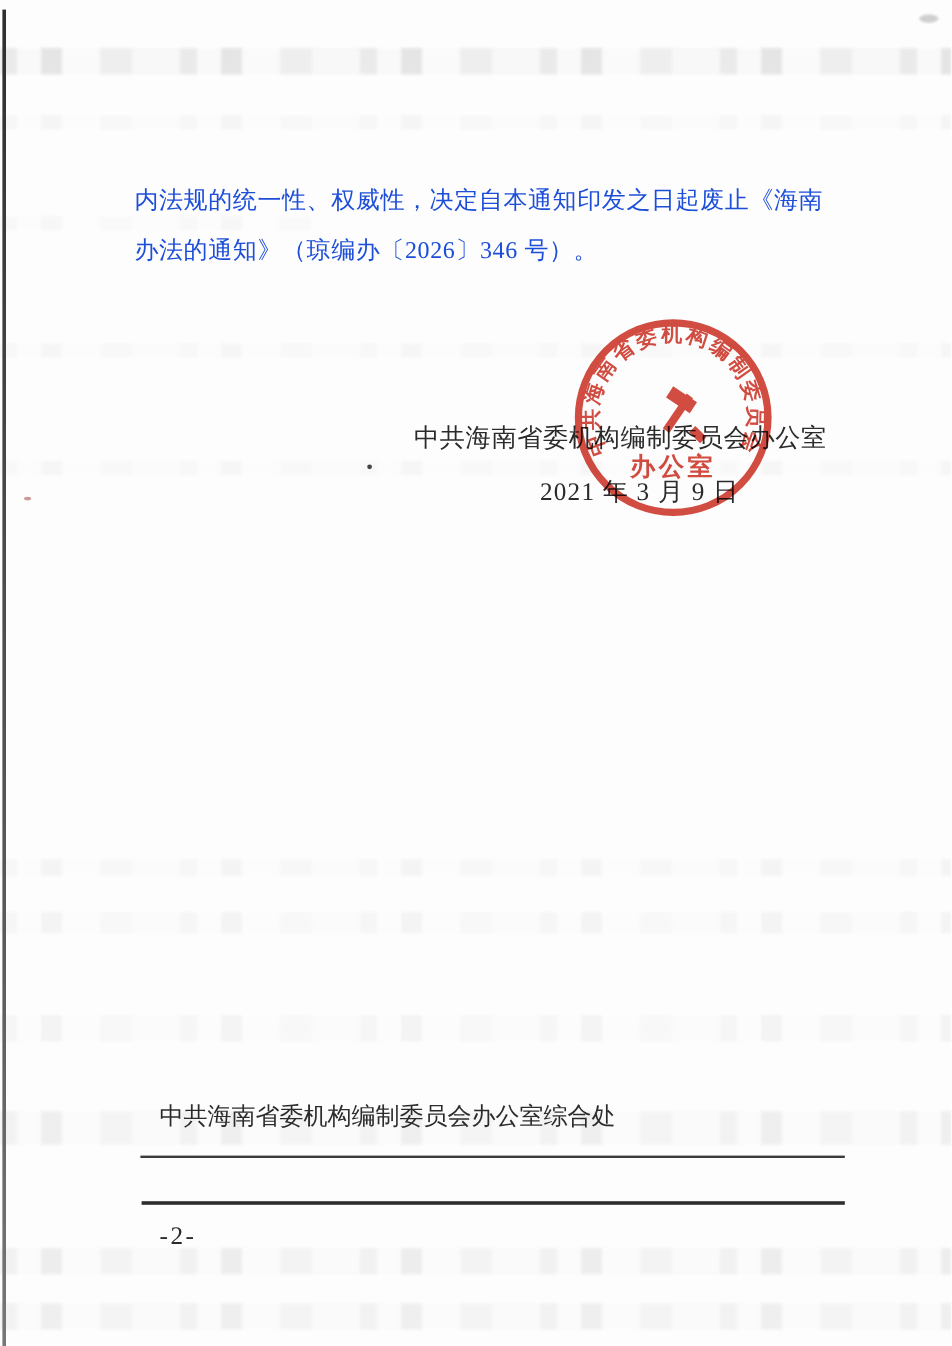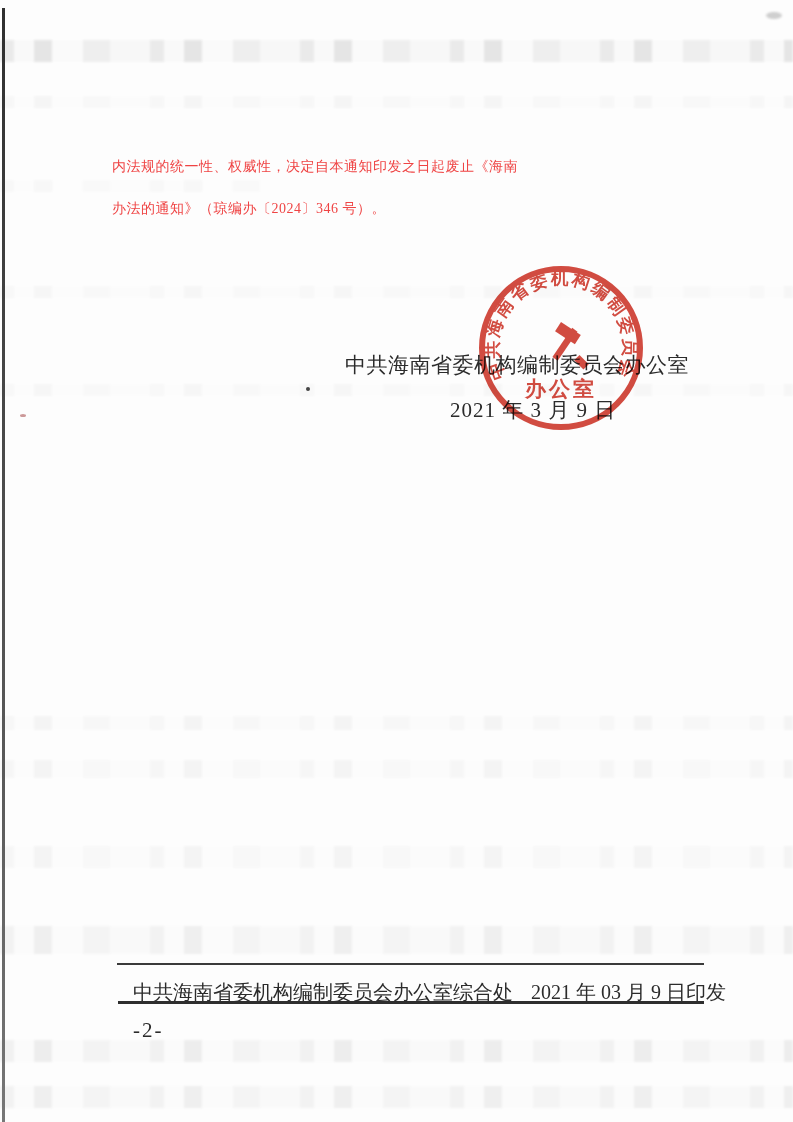--- a/index.html
+++ b/index.html
@@ -22,21 +22,21 @@
     background:repeating-linear-gradient(90deg,
       rgba(40,40,40,0.10) 0 14px, rgba(40,40,40,0.02) 14px 34px,
       rgba(40,40,40,0.13) 34px 52px, rgba(40,40,40,0.015) 52px 83px,
       rgba(40,40,40,0.08) 83px 110px, rgba(40,40,40,0.03) 110px 150px);
     filter:blur(1.2px);
   }
   .speck{position:absolute;border-radius:50%;}
   
   .doc-body{
     position:absolute;left:112px;top:146px;width:596px;
-    font-size:14px;line-height:42px;color:#ef4444;
+    font-size:20px;line-height:42px;color:#1d4ed8;
     letter-spacing:0.5px;
   }
   .doc-line{white-space:nowrap;}
   .signature{
     position:absolute;left:345px;top:351px;
     font-size:21px;color:#2b2b2b;letter-spacing:0.5px;white-space:nowrap;
   }
   .sign-date{
     position:absolute;left:450px;top:396px;
     font-size:21px;color:#2b2b2b;letter-spacing:1px;white-space:nowrap;
@@ -47,21 +47,21 @@
     mix-blend-mode:multiply;opacity:0.9;
   }
   
   .footer-rule-top{
     position:absolute;left:117px;top:963px;width:587px;height:2px;background:#3a3a3a;
   }
   .footer-rule-bottom{
     position:absolute;left:118px;top:1001px;width:586px;height:3px;background:#2e2e2e;
   }
   .footer-line{
-    position:absolute;left:133px;top:979px;width:560px;
+    position:absolute;left:133px;top:917px;width:560px;
     font-size:20px;color:#2b2b2b;white-space:nowrap;
     display:flex;gap:18px;
   }
   .page-number{
     position:absolute;left:133px;top:1018px;
     font-size:21px;color:#2b2b2b;letter-spacing:2px;
   }
 </style>
 </head>
 <body>
@@ -80,21 +80,21 @@
   <div class="noise" style="top:1040px;height:22px;opacity:0.55;"></div>
   <div class="noise" style="top:1086px;height:22px;opacity:0.5;"></div>
 
   <div class="scan-edge-left"></div>
   <div class="speck" style="left:306px;top:387px;width:4px;height:4px;background:#444;"></div>
   <div class="speck" style="left:20px;top:414px;width:6px;height:3px;background:#c99;"></div>
   <div class="speck" style="left:766px;top:12px;width:16px;height:7px;background:#cfcfcf;filter:blur(1px);"></div>
 
   <div class="doc-body">
     <div class="doc-line">内法规的统一性、权威性，决定自本通知印发之日起废止《海南</div>
-    <div class="doc-line">办法的通知》（琼编办〔2024〕346 号）。</div>
+    <div class="doc-line">办法的通知》（琼编办〔2026〕346 号）。</div>
   </div>
 
   <div class="signature">中共海南省委机构编制委员会办公室</div>
   <div class="sign-date">2021 年 3 月 9 日</div>
 
   <svg class="seal" viewBox="0 0 186 186">
     <g fill="none" stroke="#cf382c">
       <circle cx="93" cy="92" r="79" stroke-width="6"></circle>
     </g>
     <defs>
@@ -109,18 +109,17 @@
       <path d="M 37,65 L 67,21 L 75,27 L 45,71 Z"></path>
       <path d="M 50,12 L 80,32 L 71,46 L 41,26 Z"></path>
       <path d="M 78,62 L 92,76 L 84,84 L 70,70 Z"></path>
     </g>
     <text x="93" y="140" font-size="21" fill="#cf382c" letter-spacing="3" text-anchor="middle" font-family="'DejaVu Sans',sans-serif" font-weight="bold">办公室</text>
   </svg>
 
   <div class="footer-rule-top"></div>
   <div class="footer-line">
     <span>中共海南省委机构编制委员会办公室综合处</span>
-    <span>2021 年 03 月 9 日印发</span>
   </div>
   <div class="footer-rule-bottom"></div>
   <div class="page-number">-2-</div>
 
 </div>
 
 </body></html>

